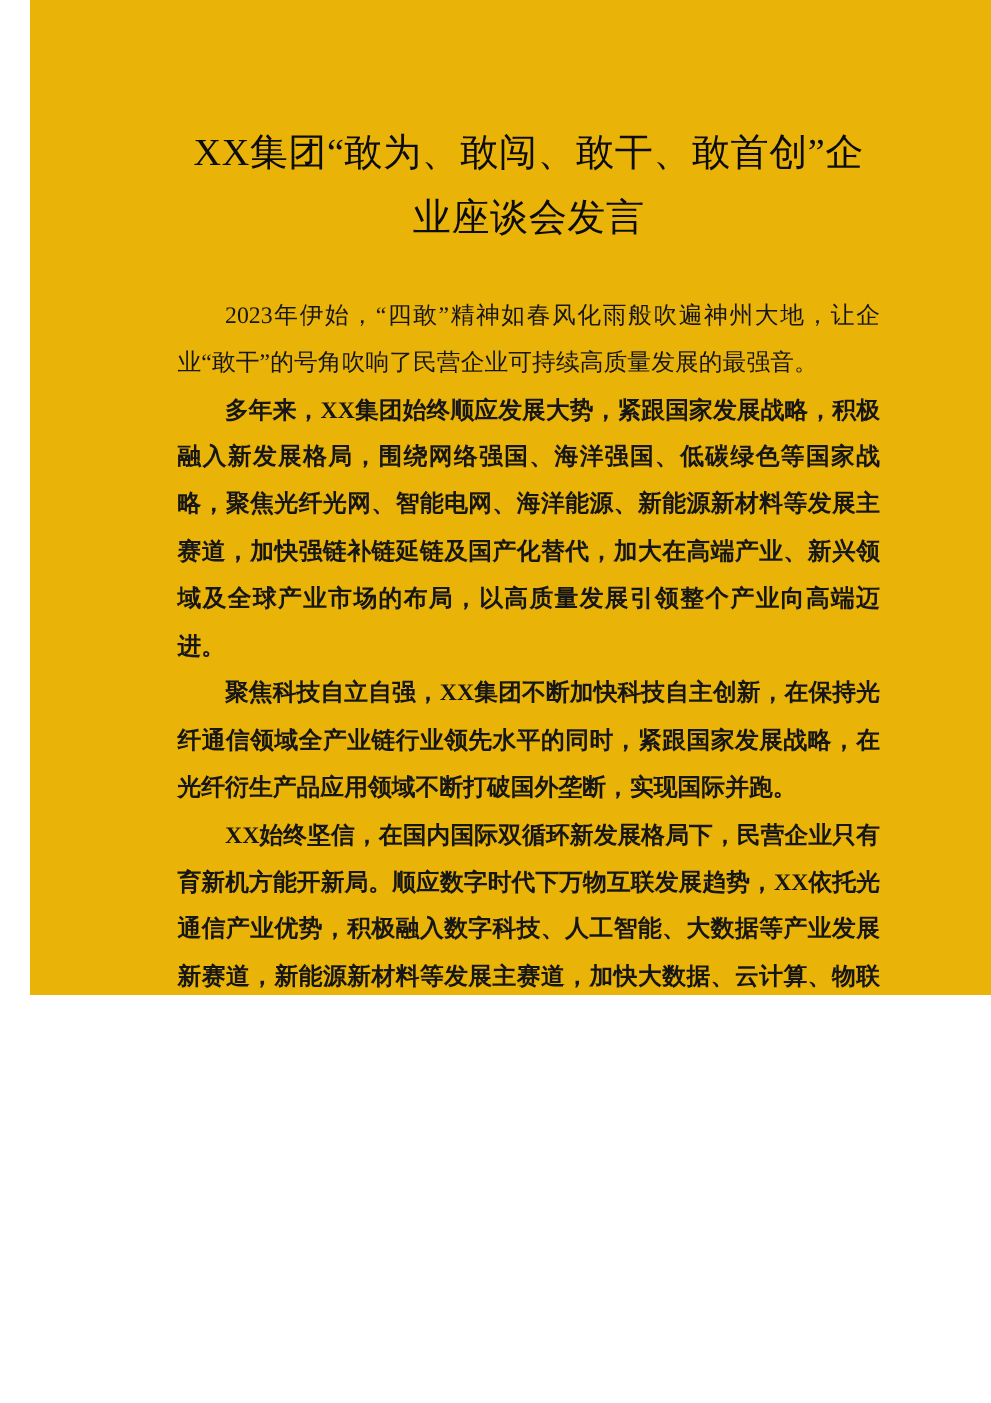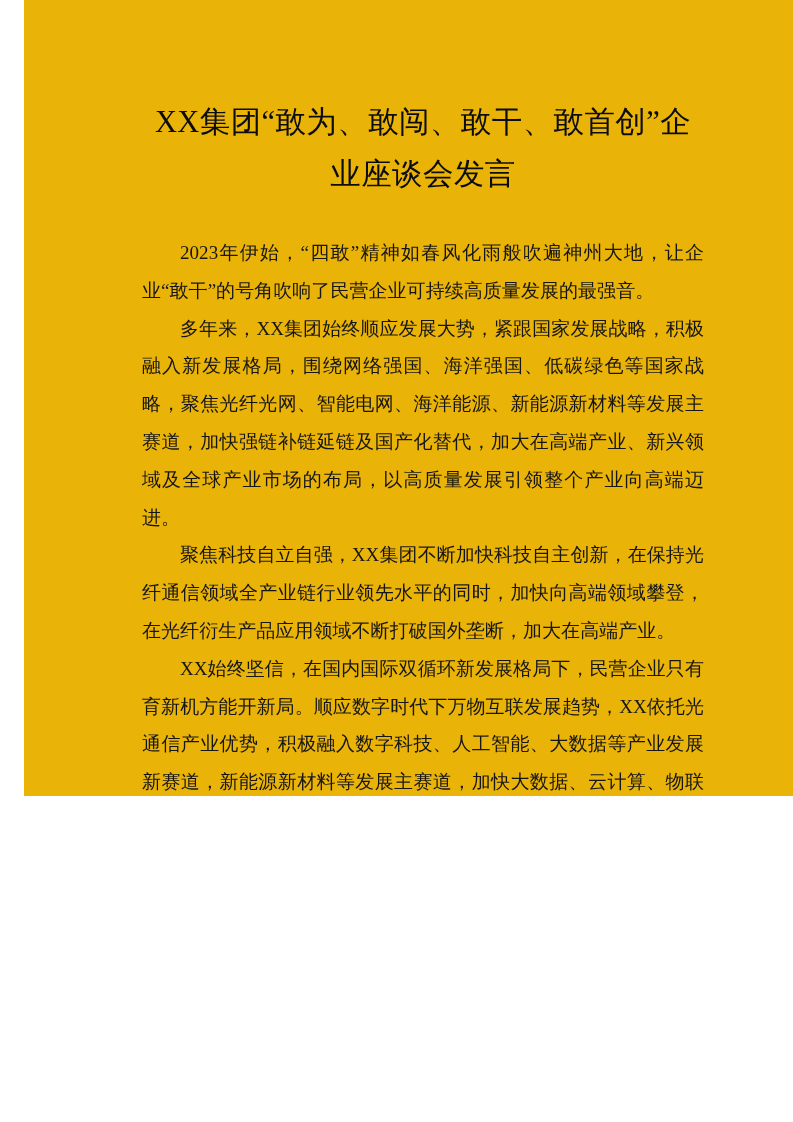--- a/index.html
+++ b/index.html
@@ -47,32 +47,33 @@
     text-align-last: left;
     text-justify: inter-character;
     text-indent: 2em;
     margin: 0;
     word-break: break-all;
     letter-spacing: 0.05px;
   }
 
   .para + .para {
     margin-top: 0;
+    font-weight: bold;
   }
 </style>
 </head>
 <body>
 
 <div class="page">
   <div class="doc-body">
 
     <h1 class="doc-title">XX集团“敢为、敢闯、敢干、敢首创”企业座谈会发言</h1>
 
     <p class="para">2023年伊始，“四敢”精神如春风化雨般吹遍神州大地，让企业“敢干”的号角吹响了民营企业可持续高质量发展的最强音。</p>
 
     <p class="para">多年来，XX集团始终顺应发展大势，紧跟国家发展战略，积极融入新发展格局，围绕网络强国、海洋强国、低碳绿色等国家战略，聚焦光纤光网、智能电网、海洋能源、新能源新材料等发展主赛道，加快强链补链延链及国产化替代，加大在高端产业、新兴领域及全球产业市场的布局，以高质量发展引领整个产业向高端迈进。</p>
 
-    <p class="para">聚焦科技自立自强，XX集团不断加快科技自主创新，在保持光纤通信领域全产业链行业领先水平的同时，加快向高端领域攀登，在光纤衍生产品应用领域不断打破国外垄断，加大在高端产业。</p>
+    <p class="para">聚焦科技自立自强，XX集团不断加快科技自主创新，在保持光纤通信领域全产业链行业领先水平的同时，紧跟国家发展战略，在光纤衍生产品应用领域不断打破国外垄断，实现国际并跑。</p>
 
     <p class="para">XX始终坚信，在国内国际双循环新发展格局下，民营企业只有育新机方能开新局。顺应数字时代下万物互联发展趋势，XX依托光通信产业优势，积极融入数字科技、人工智能、大数据等产业发展新赛道，新能源新材料等发展主赛道，加快大数据、云计算、物联网等领域的应用，赋能数字技术的发展，推动数实深度融合，以新技术新业态新模式提升智能制造水平，带动更多中小企业形成智能化创新产业集</p>
 
   </div>
 </div>
 
 </body></html>

